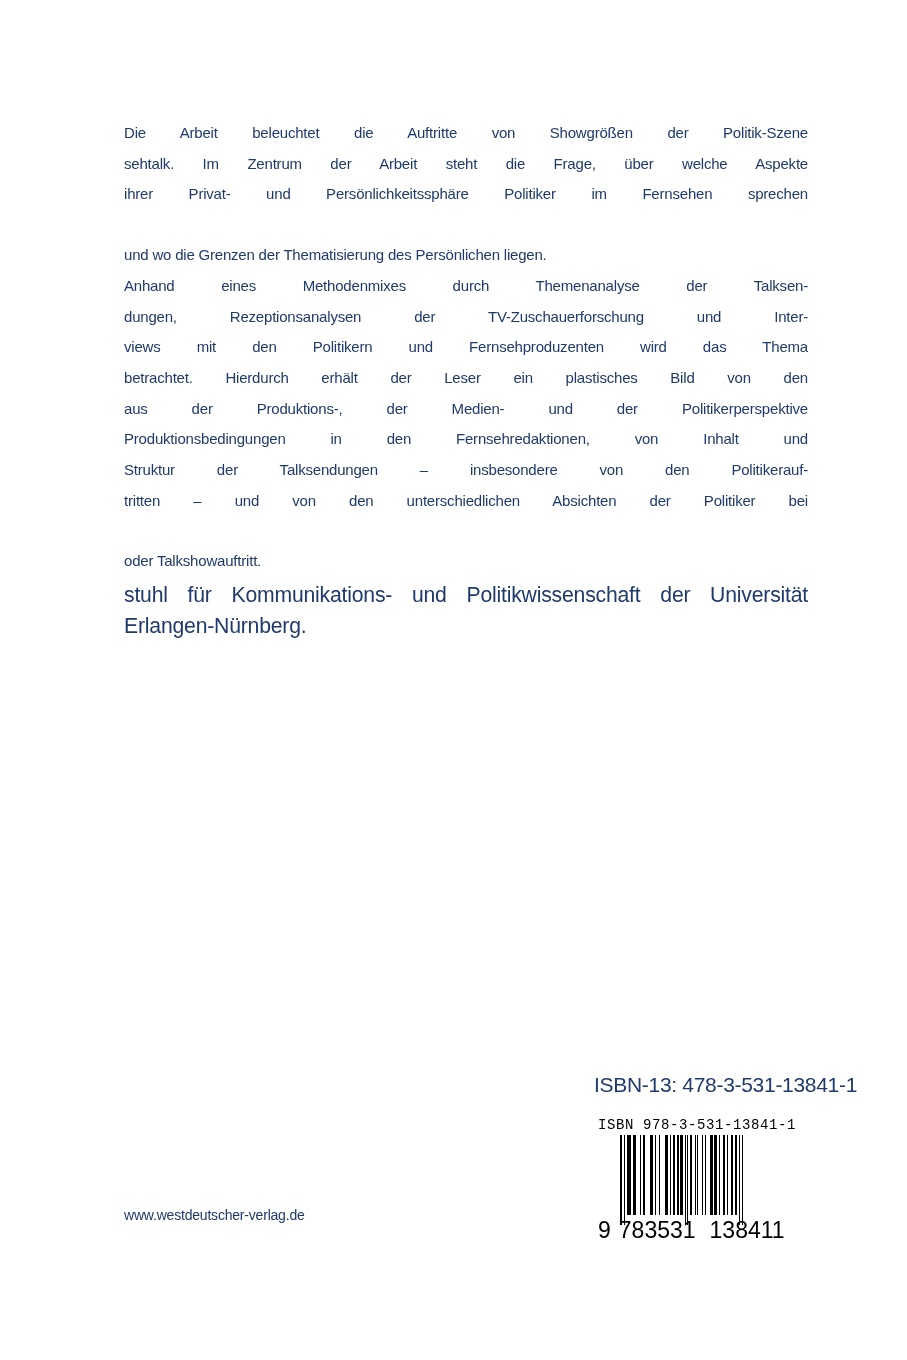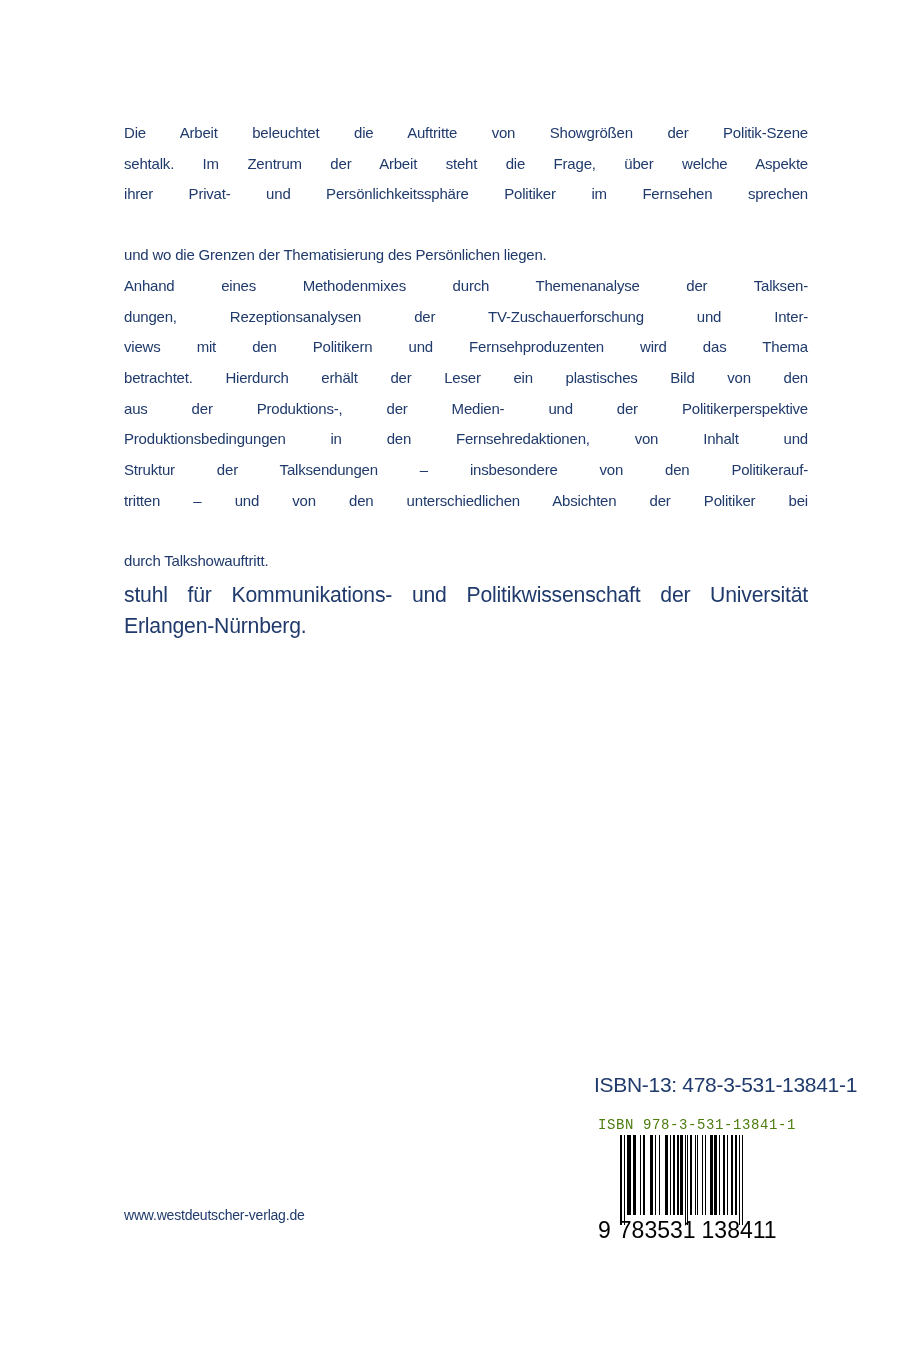--- a/index.html
+++ b/index.html
@@ -15,47 +15,47 @@
       letter-spacing: -0.2px;
     }
     .blurb .line { display: block; text-align: justify; text-align-last: justify; white-space: nowrap; }
     .blurb .line.last { text-align-last: left; margin-top: 30px; }
     .bio { position: absolute; left: 124px; top: 580px; width: 684px; font-size: 21.2px; line-height: 30.7px; letter-spacing: -0.2px; }
     .bio .line { display: block; text-align: justify; text-align-last: justify; white-space: nowrap; }
     .bio .line.last { text-align-last: left; }
     .bio em { font-style: italic; }
     .isbn-text { position: absolute; left: 594px; top: 1073px; font-size: 21px; color: #1f3a6b; letter-spacing: -0.3px; }
     .barcode-wrap { position: absolute; left: 598px; top: 1117px; width: 190px; height: 128px; }
-    .barcode-label { position: absolute; left: 0; top: 0; font-family: "Liberation Mono", monospace; font-size: 14px; color: #4d7c0f; letter-spacing: 0.6px; white-space: nowrap; }
+    .barcode-label { position: absolute; left: 0; top: 0; font-family: "Liberation Mono", monospace; font-size: 14px; color: #000000; letter-spacing: 0.6px; white-space: nowrap; }
     .bars { position: absolute; left: 22px; top: 18px; width: 192px; height: 96px; display: flex; align-items: flex-start; }
     .bars span { display: block; background: #000; height: 80px; }
     .bars span.tall { height: 90px; }
     .bars span.gap { background: transparent; }
     .barcode-digits { position: absolute; left: 0; top: 100px; font-family: "Liberation Sans", sans-serif; font-size: 23px; color: #000; white-space: nowrap; }
     .barcode-digits .d1 { margin-right: 8px; }
-    .barcode-digits .d2 { margin-right: 6px; }
+    .barcode-digits .d2 { margin-right: 14px; }
     .url { position: absolute; left: 124px; top: 1207px; font-size: 14px; color: #1f3a6b; letter-spacing: -0.2px; }
   </style>
 </head>
 <body>
 
 <div class="blurb">
   <span class="line">Die Arbeit beleuchtet die Auftritte von Showgrößen der Politik-Szene</span>
   <span class="line">sehtalk. Im Zentrum der Arbeit steht die Frage, über welche Aspekte</span>
   <span class="line">ihrer Privat- und Persönlichkeitssphäre Politiker im Fernsehen sprechen</span>
   <span class="line last">und wo die Grenzen der Thematisierung des Persönlichen liegen.</span>
   <span class="line">Anhand eines Methodenmixes durch Themenanalyse der Talksen-</span>
   <span class="line">dungen, Rezeptionsanalysen der TV-Zuschauerforschung und Inter-</span>
   <span class="line">views mit den Politikern und Fernsehproduzenten wird das Thema</span>
   <span class="line">betrachtet. Hierdurch erhält der Leser ein plastisches Bild von den</span>
   <span class="line">aus der Produktions-, der Medien- und der Politikerperspektive</span>
   <span class="line">Produktionsbedingungen in den Fernsehredaktionen, von Inhalt und</span>
   <span class="line">Struktur der Talksendungen – insbesondere von den Politikerauf-</span>
   <span class="line">tritten – und von den unterschiedlichen Absichten der Politiker bei</span>
-  <span class="line last">durch Talkshowauftritt.</span>
+  <span class="line last">oder Talkshowauftritt.</span>
 </div>
 
 <div class="bio">
   <span class="line">stuhl für Kommunikations- und Politikwissenschaft der Universität</span>
   <span class="line last">Erlangen-Nürnberg.</span>
 </div>
 
 <div class="isbn-text">ISBN-13: 478-3-531-13841-1</div>
 
 <div class="barcode-wrap">

